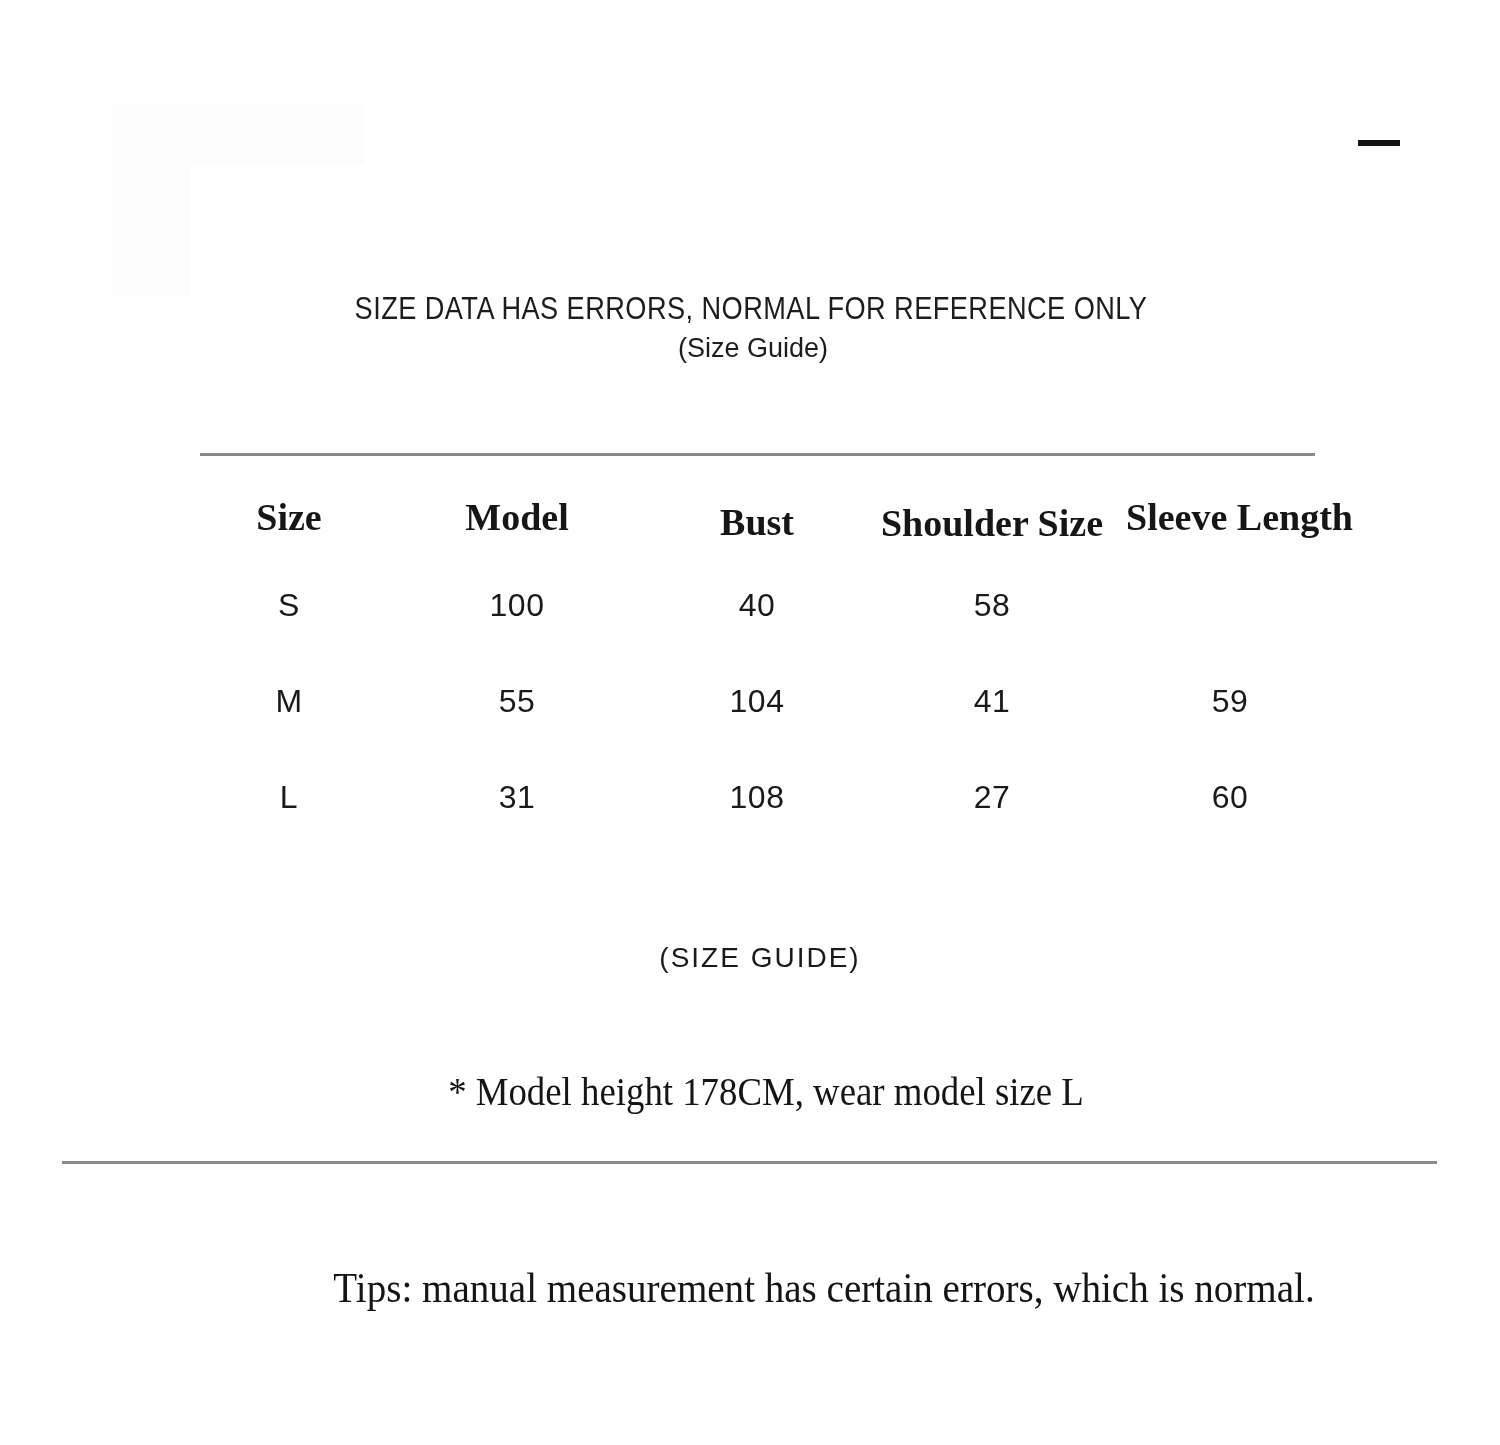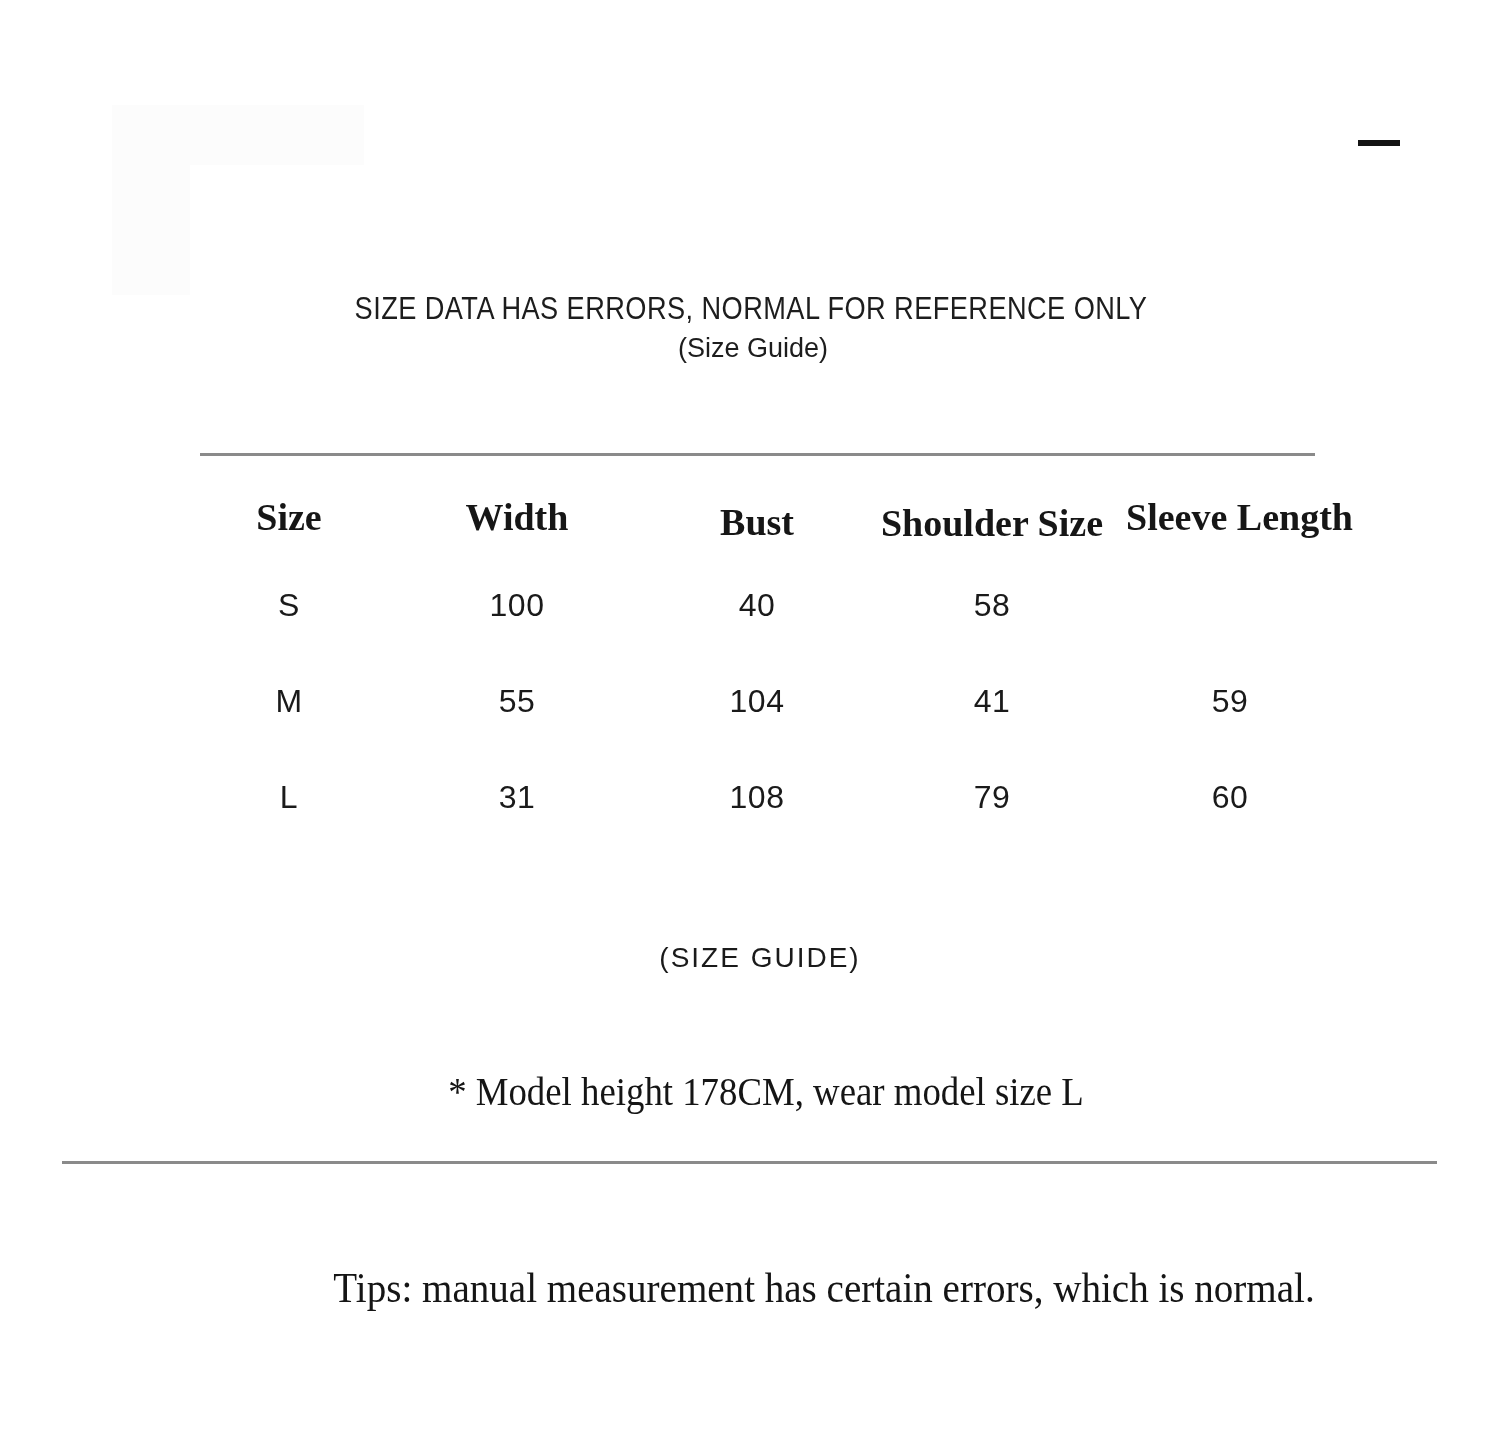--- a/index.html
+++ b/index.html
@@ -114,21 +114,21 @@
   <div class="minus-dash"></div>
 
   <div class="notice-title sans">SIZE DATA HAS ERRORS, NORMAL FOR REFERENCE ONLY</div>
 
   <div class="notice-subtitle sans">(Size Guide)</div>
 
   <div class="rule rule-top"></div>
 
   <div class="trow thead">
     <div class="cell">Size</div>
-    <div class="cell">Width</div>
+    <div class="cell">Model</div>
     <div class="cell">Bust</div>
     <div class="cell">Shoulder Size</div>
     <div class="cell">Sleeve Length</div>
   </div>
 
   <div class="trow drow sans row-s">
     <div class="cell">S</div>
     <div class="cell">100</div>
     <div class="cell">40</div>
     <div class="cell">58</div>
@@ -139,21 +139,21 @@
     <div class="cell">55</div>
     <div class="cell">104</div>
     <div class="cell">41</div>
     <div class="cell">59</div>
   </div>
 
   <div class="trow drow sans row-l">
     <div class="cell">L</div>
     <div class="cell">31</div>
     <div class="cell">108</div>
-    <div class="cell">79</div>
+    <div class="cell">27</div>
     <div class="cell">60</div>
   </div>
 
   <div class="size-guide-caption sans">(SIZE GUIDE)</div>
 
   <div class="model-info serif">* Model height 178CM, wear model size L</div>
 
   <div class="rule rule-bottom"></div>
 
   <div class="tips-text serif">Tips: manual measurement has certain errors, which is normal.</div>

